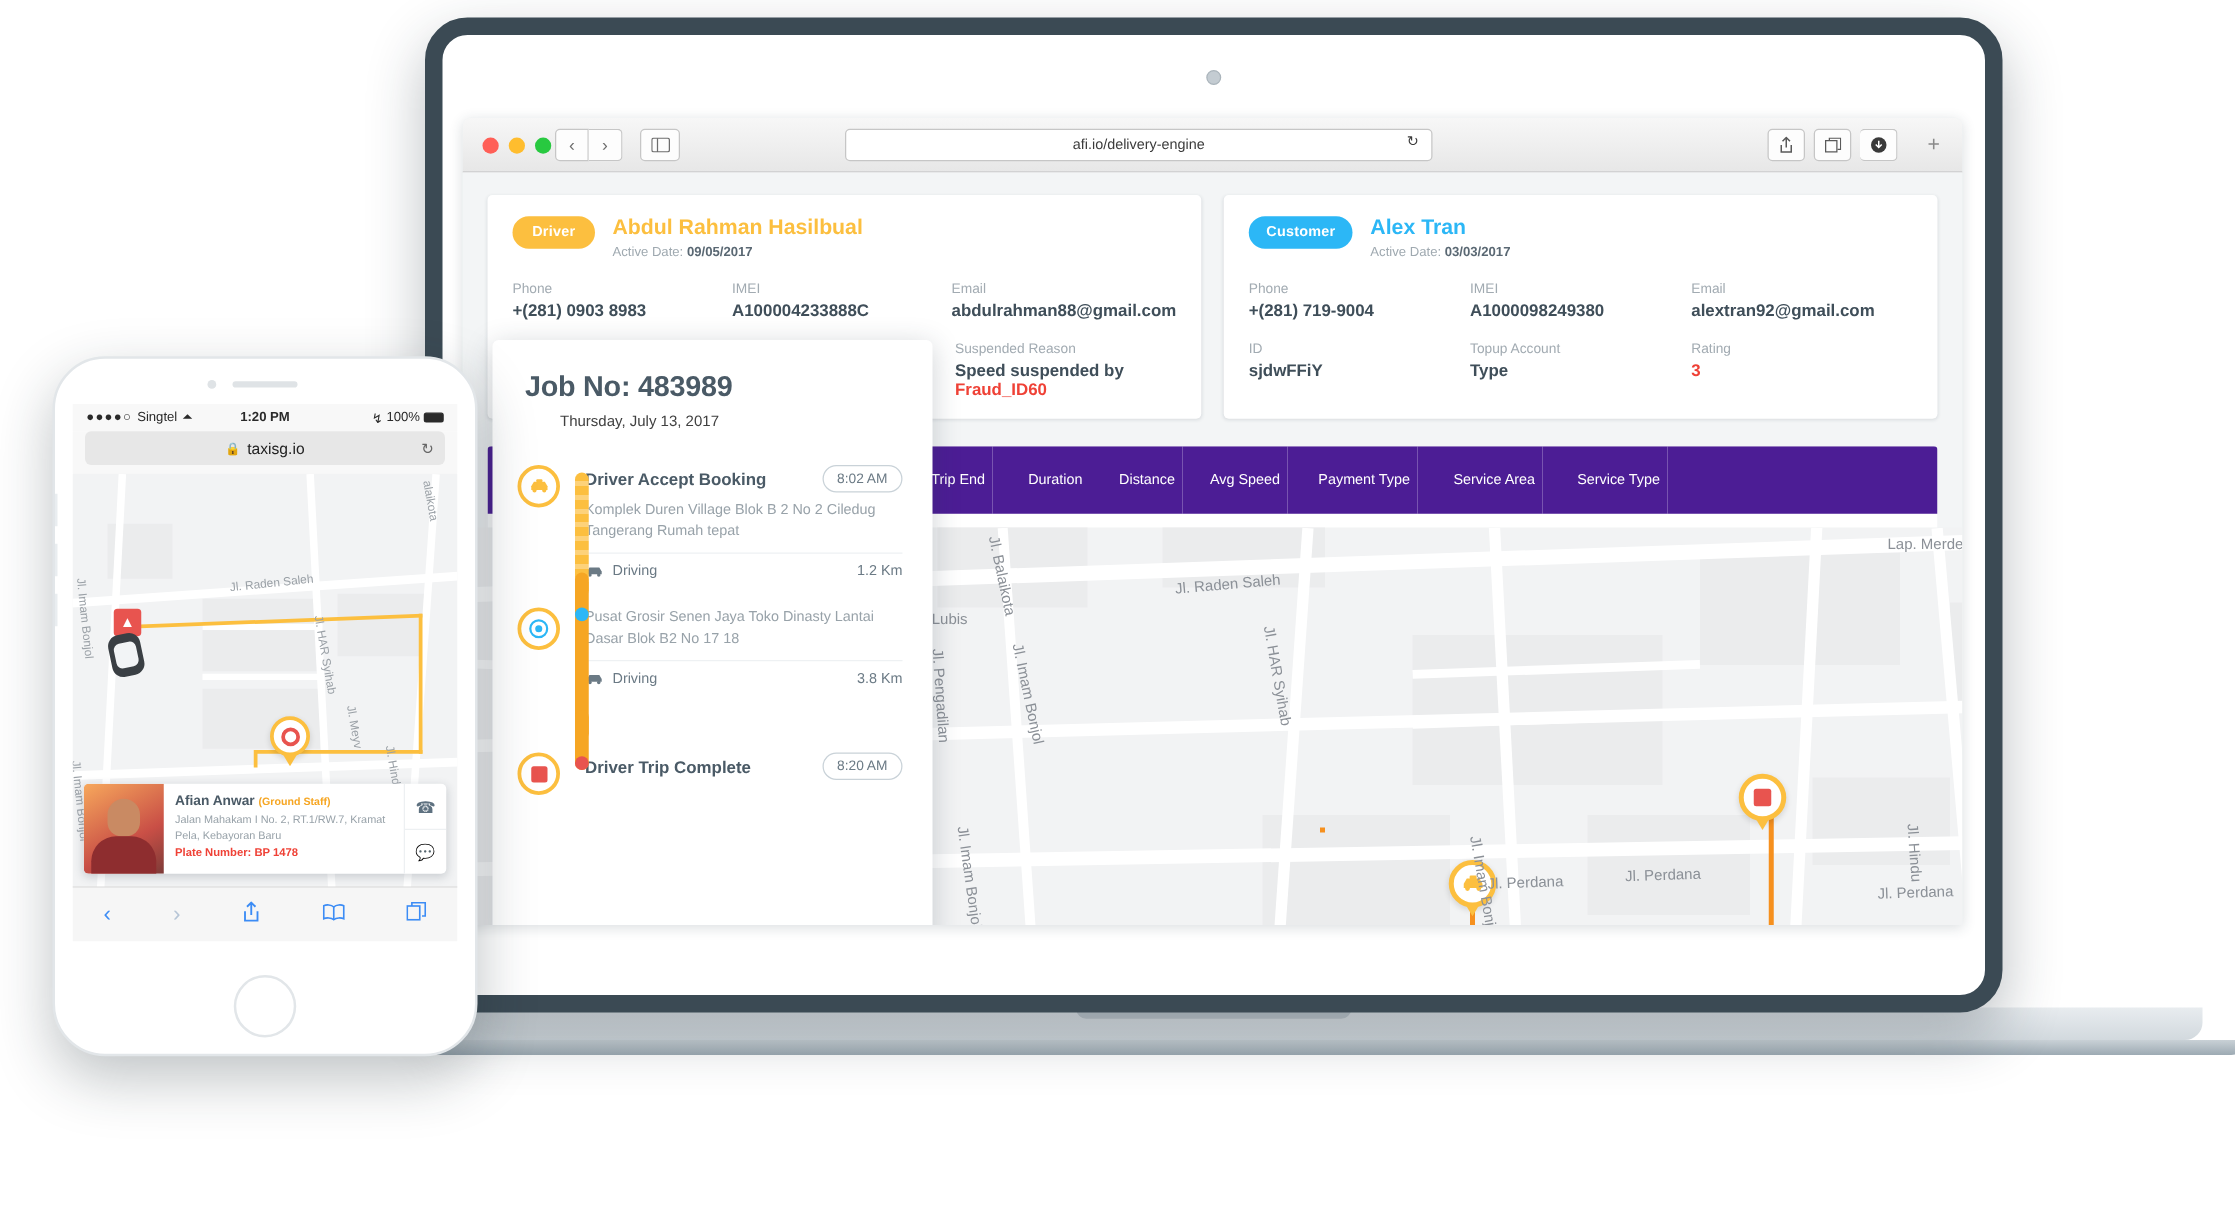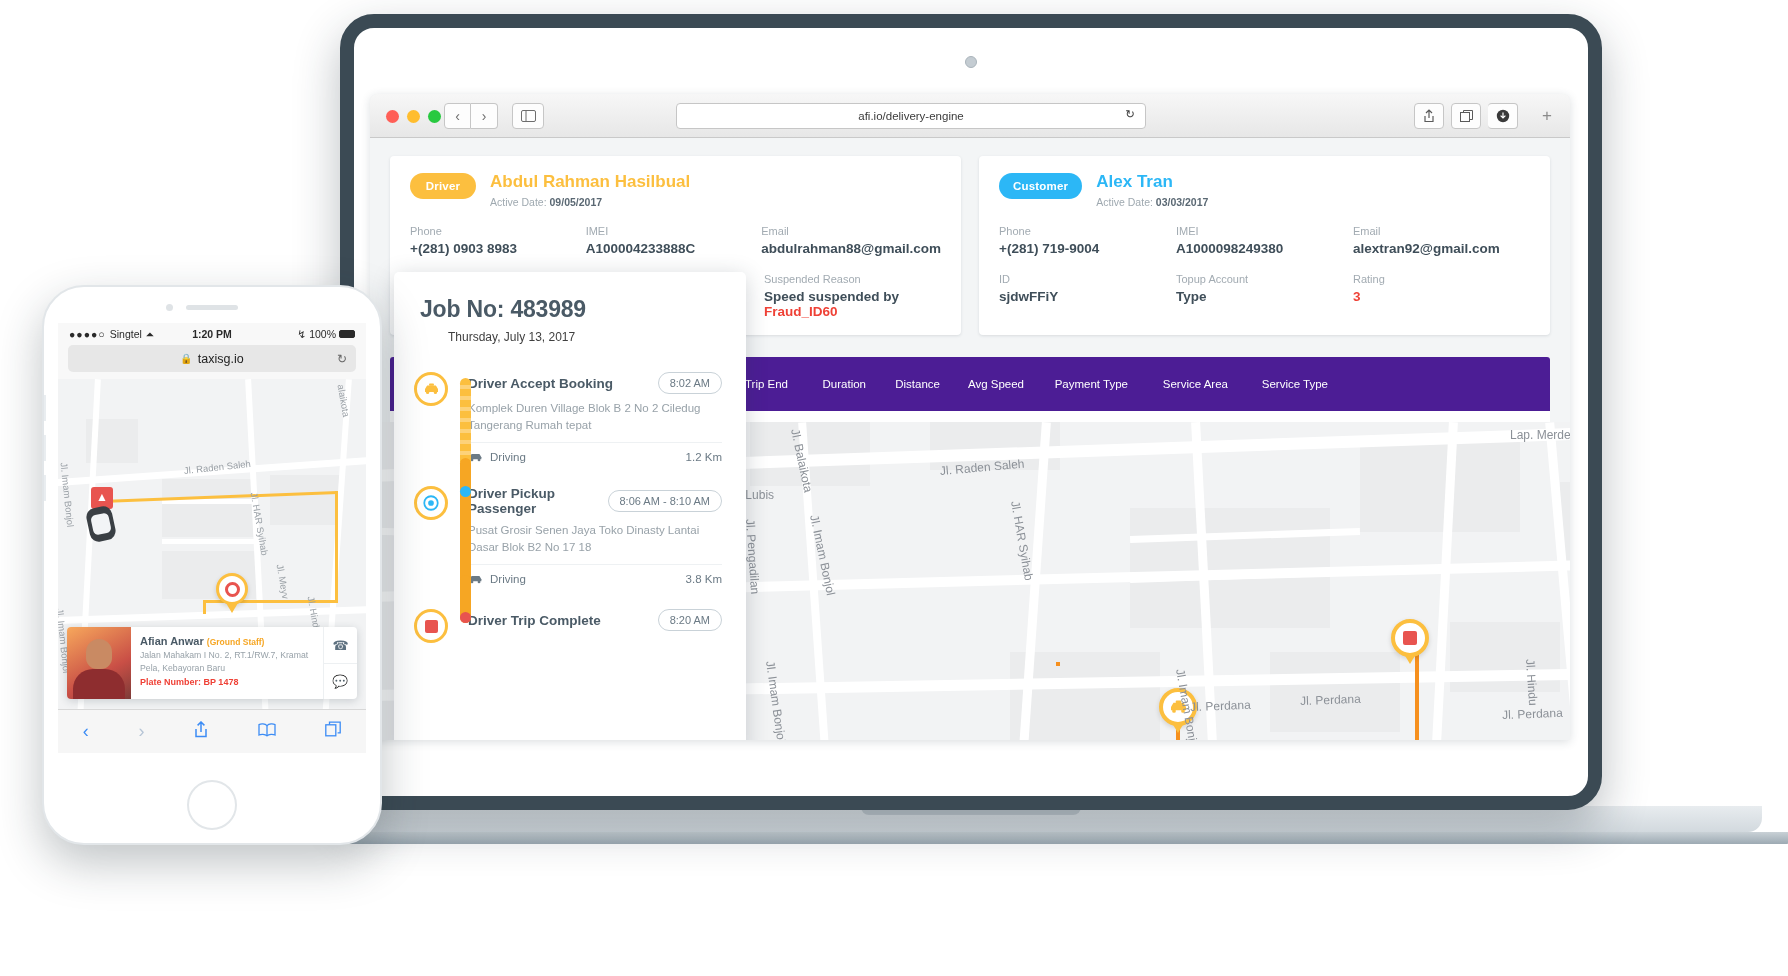--- a/index.html
+++ b/index.html
@@ -580,24 +580,20 @@
                 <div class="step-icon">
                   <svg width="16" height="16" viewBox="0 0 18 18">
                     <circle cx="9" cy="9" r="7.6" fill="none" stroke="#2cb7f6" stroke-width="2"></circle>
                     <circle cx="9" cy="9" r="3.2" fill="#2cb7f6"></circle>
                   </svg>
                 </div>
                 <div class="step-rail" style="top:-28px">
                   <div class="bar solid"></div>
                   <div class="rail-cap" style="top:28px;background:#2cb7f6;"></div>
                 </div>
-                <div class="step-row">
-                  <div class="step-title">Driver Pickup Passenger</div>
-                  <div class="time-badge">8:06 AM - 8:10 AM</div>
-                </div>
                 <div class="step-addr">Pusat Grosir Senen Jaya  Toko Dinasty Lantai Dasar Blok B2 No 17 18</div>
                 <div class="step-foot">
                   <div class="drive">
                     <svg width="15" height="11" viewBox="0 0 20 15">
                       <path d="M2 10 L2 7 L4.6 2.6 L15.4 2.6 L18 7 L18 10 Z" fill="#6b7a85"></path>
                       <circle cx="5.2" cy="10.8" r="1.9" fill="#6b7a85"></circle>
                       <circle cx="14.8" cy="10.8" r="1.9" fill="#6b7a85"></circle>
                     </svg>
                     <span>Driving</span>
                   </div>

